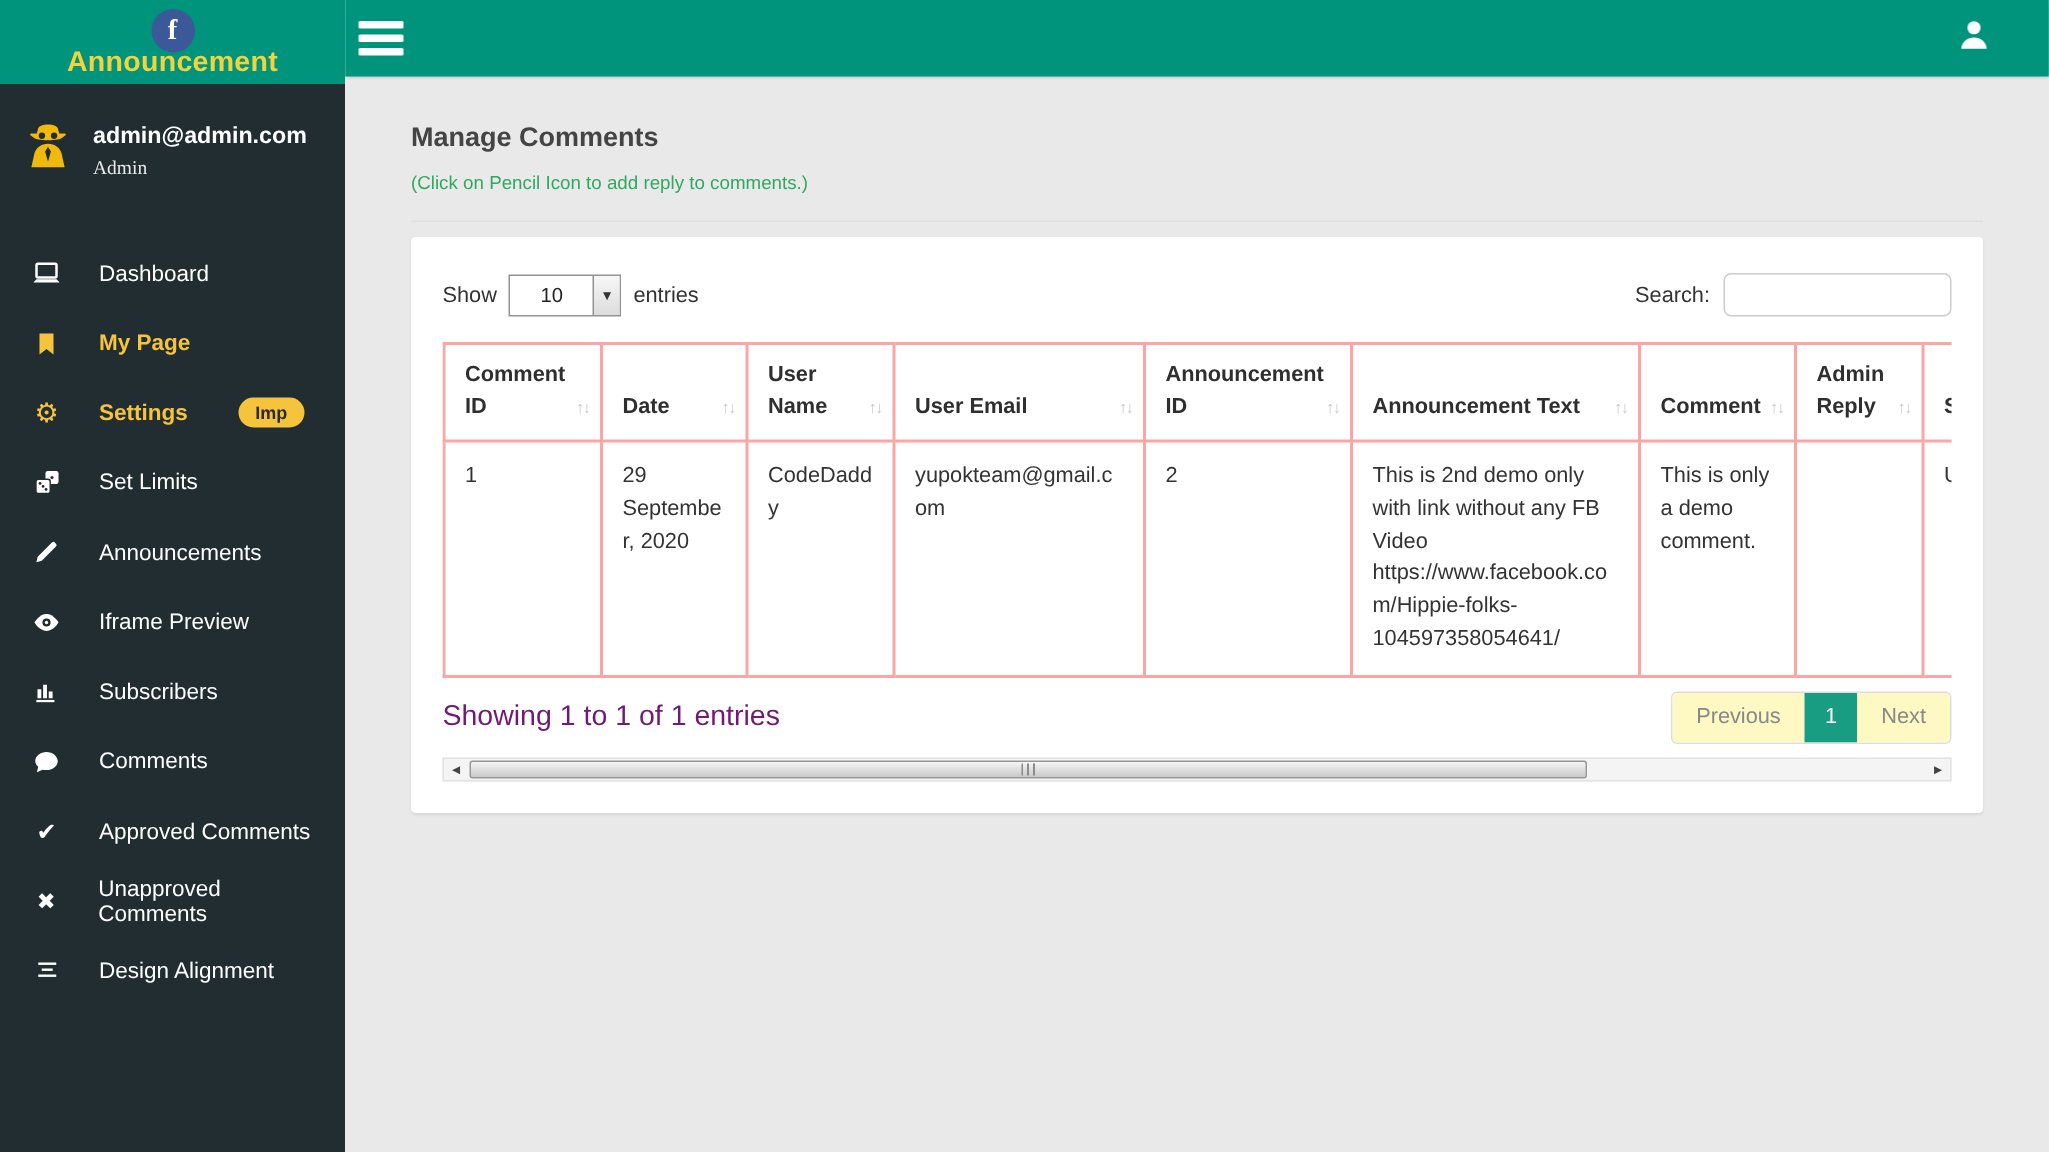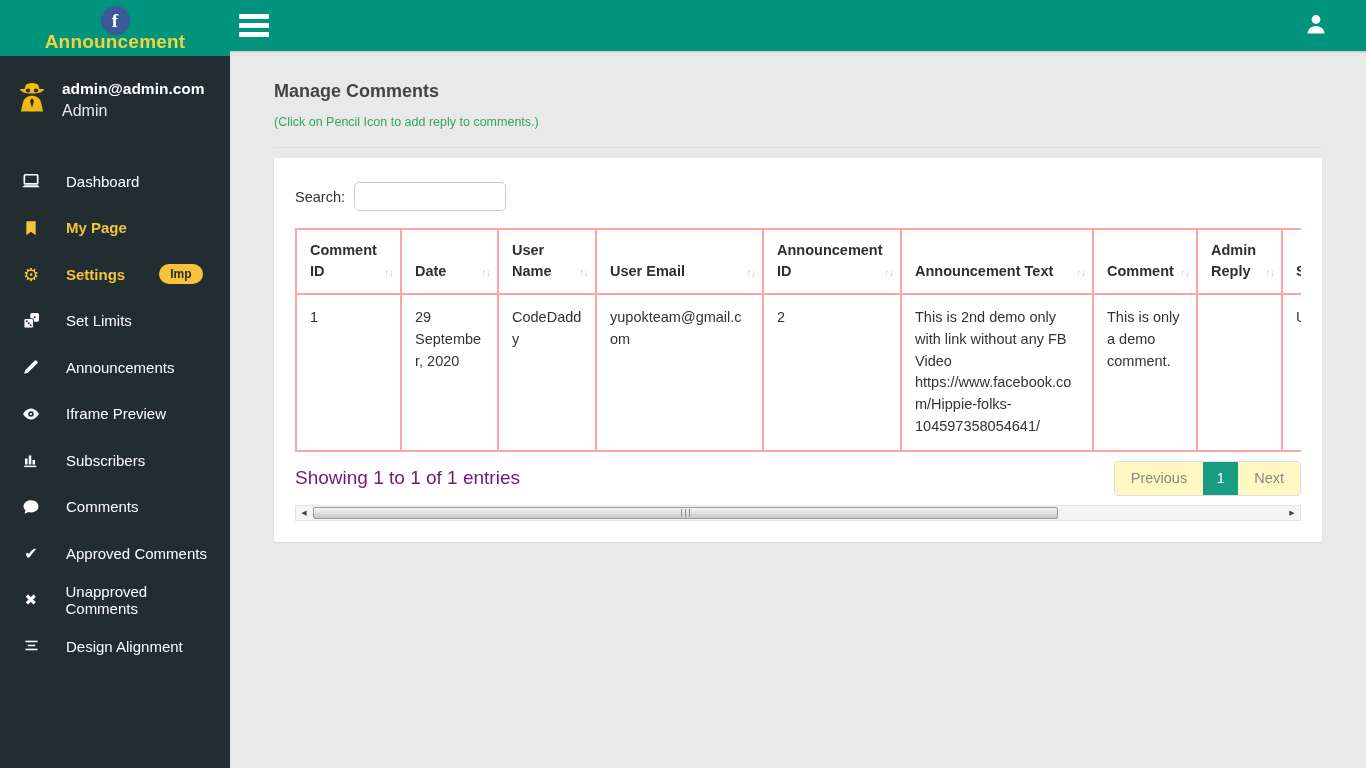--- a/index.html
+++ b/index.html
@@ -6,21 +6,21 @@
   html,body { width:1366px; height:768px; overflow:hidden; }
   body { font-family:"Liberation Sans", sans-serif; background:#e9e9e9; color:#333; }
 
   
   .sidebar { position:fixed; left:0; top:0; width:230px; height:768px; background:#222d32; z-index:5; }
   .logo-header { height:56px; background:#00947d; display:flex; flex-direction:column; align-items:center; padding-top:6px; }
   .fb-circle { width:29px; height:29px; border-radius:50%; background:#3b5998; color:#fff; display:flex; align-items:center; justify-content:center; font-weight:bold; font-size:19px; font-family:"Liberation Serif", serif; }
   .brand-title { margin-top:-4px; color:#f2d33c; font-weight:bold; font-size:19px; letter-spacing:.2px; }
   .user-panel { display:flex; align-items:center; gap:12px; padding:24px 16px 20px 14px; }
   .user-texts .email { color:#fff; font-weight:bold; font-size:15.5px; }
-  .user-texts .role { color:#e8e8e8; font-size:16px; margin-top:4px; }
+  .user-texts .role { color:#e8e8e8; font-size:13px; margin-top:4px;font-family:Liberation Serif, serif; }
   .menu { margin-top:18px; }
   .menu-item { display:flex; align-items:center; gap:24px; padding:0 10px 0 20px; height:46.5px; color:#fdfdfd; font-size:15px; cursor:pointer; }
   .menu-item .mi-icon { width:22px; display:flex; justify-content:center; align-items:center; }
   .menu-item.yellow { color:#f6c43c; font-weight:bold; }
   .uicon { font-family:"DejaVu Sans", sans-serif; font-style:normal; }
   .badge-imp { background:#f6c43c; color:#2b2b2b; font-size:12px; font-weight:bold; border-radius:10px; padding:3px 11px; margin-left:10px; }
 
   
   .main { margin-left:230px; }
   .topbar { position:fixed; left:230px; right:0; top:0; height:51px; background:#00947d; display:flex; align-items:center; justify-content:space-between; padding:0 38px 0 9px; z-index:4; box-shadow:0 1px 2px rgba(0,0,0,.18); }
@@ -202,20 +202,30 @@
     </span>
   </header>
 
   <div class="content">
     <h1 class="page-title">Manage Comments</h1>
     <div class="page-note">(Click on Pencil Icon to add reply to comments.)</div>
     <hr class="content-divider">
 
     <div class="card">
       <div class="controls-row">
+        <div class="show-group">
+          <span>Show</span>
+          <div class="length-select">
+            <span class="length-value">10</span>
+            <span class="length-btn">
+                <span class="uicon">▼</span>
+              </span>
+          </div>
+          <span>entries</span>
+        </div>
         <div class="search-group">
           <span>Search:</span>
           <input class="search-input" type="text" value="" style="">
         </div>
       </div>
 
       <div class="table-clip">
         <table>
           <colgroup>
             <col style="width:105px">

